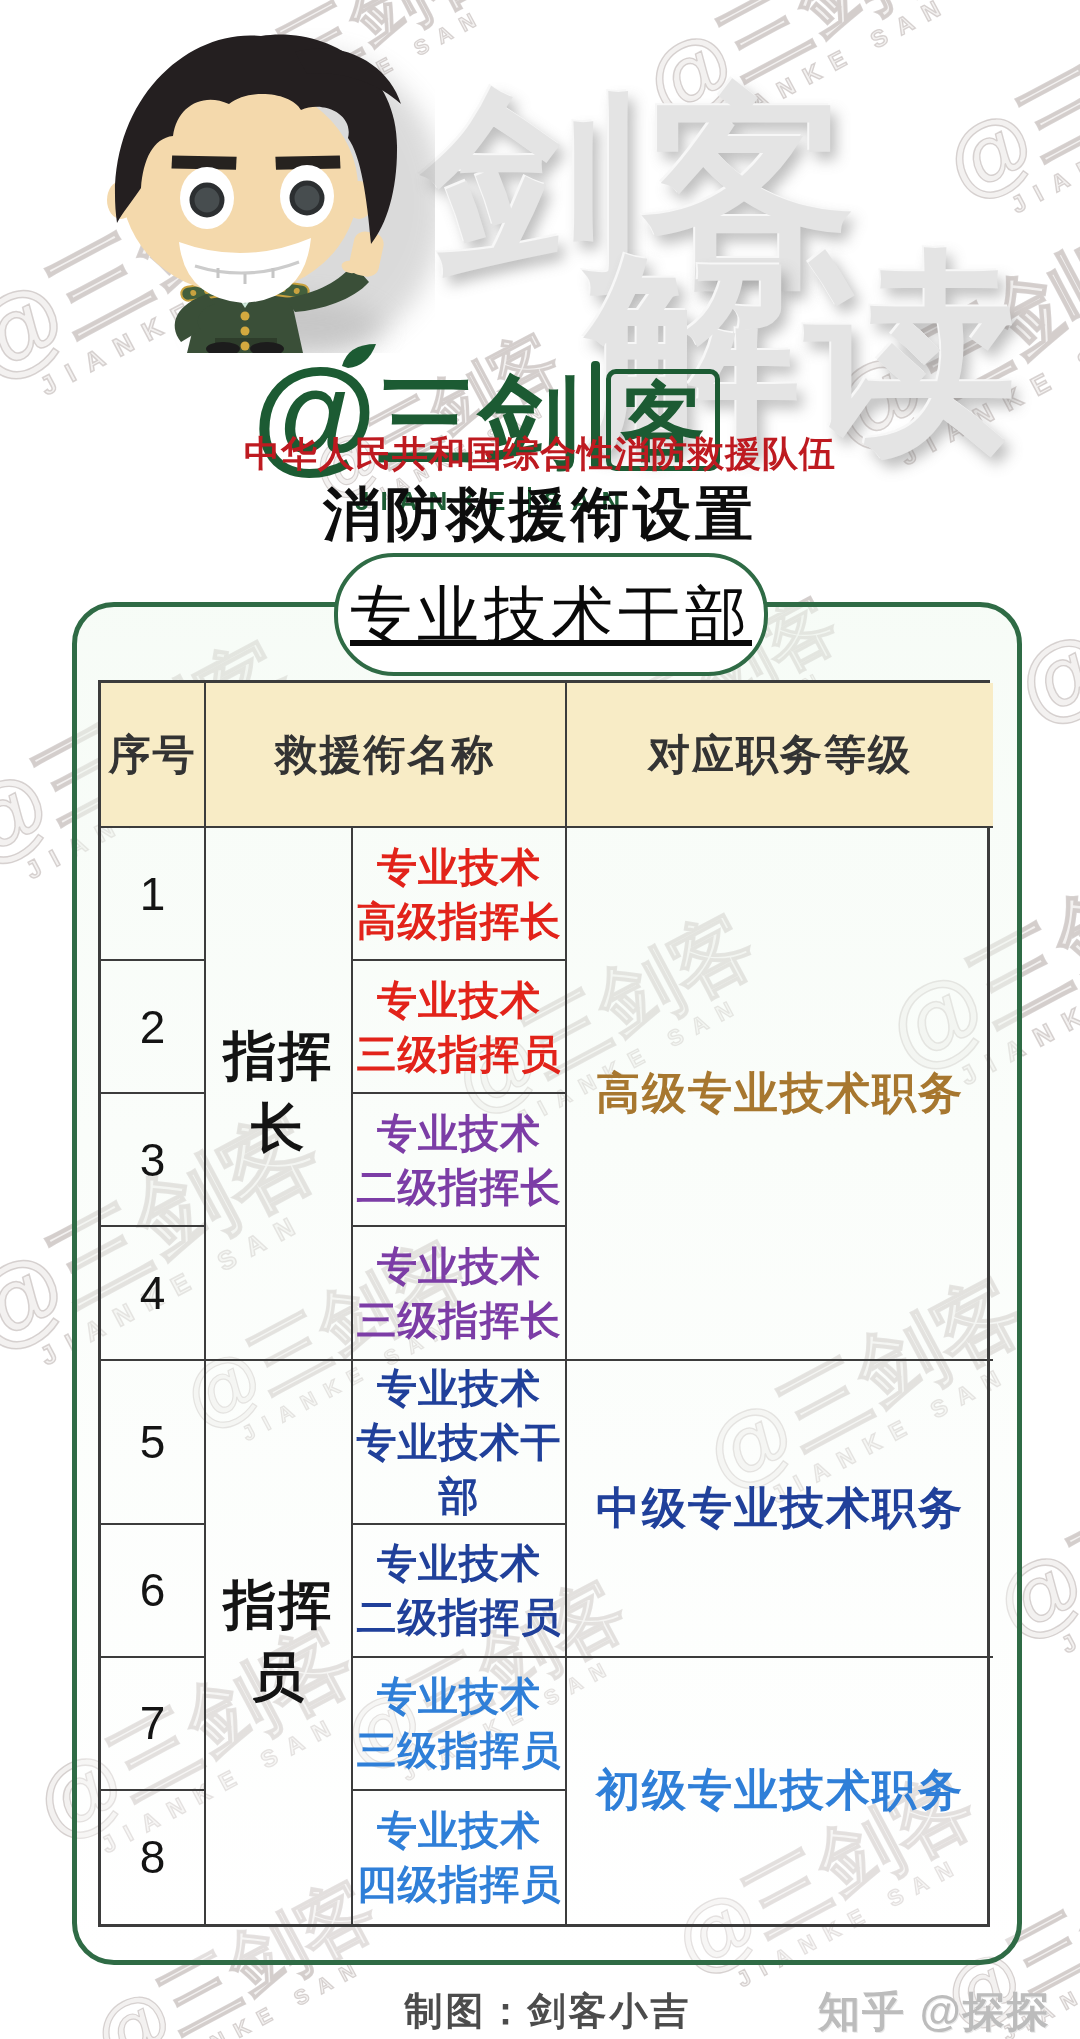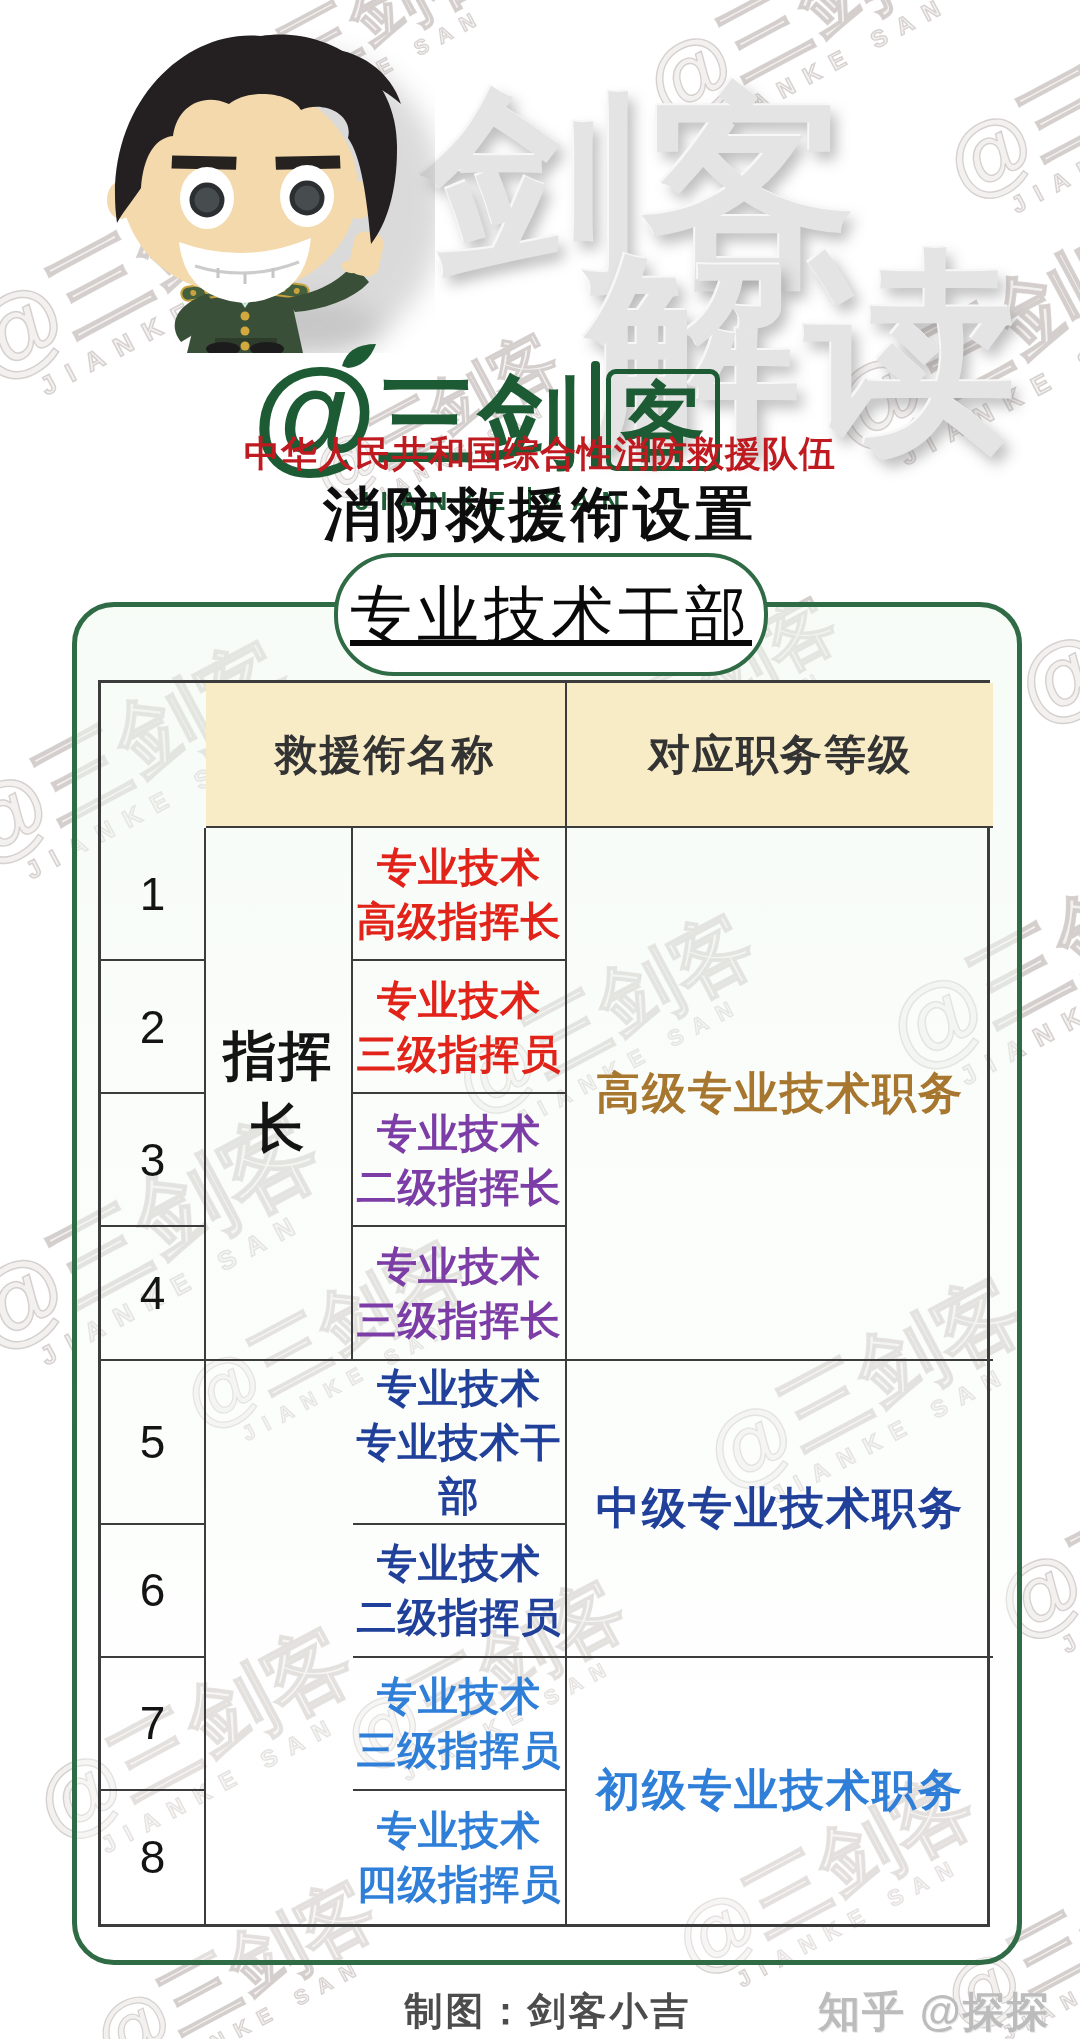--- a/index.html
+++ b/index.html
@@ -238,33 +238,35 @@
   </div>
 
   <div id="subtitle" style="color: rgb(190, 26, 32);">中华人民共和国综合性消防救援队伍</div>
   <div id="main-title">消防救援衔设置</div>
 
   <div id="panel" style="border-color: rgb(47, 107, 69);"></div>
 
   <div id="pill" style="border-color: rgb(47, 107, 69); text-decoration: underline;">专业技术干部</div>
 
   <div id="tbl">
+    <div class="cell hdr c-hno">序号</div>
     <div class="cell hdr c-hrank">救援衔名称</div>
     <div class="cell hdr c-hduty no-rb">对应职务等级</div>
 
     <div class="cell no-cell c-no1">1</div>
     <div class="cell no-cell c-no2">2</div>
     <div class="cell no-cell c-no3">3</div>
     <div class="cell no-cell c-no4">4</div>
     <div class="cell no-cell c-no5">5</div>
     <div class="cell no-cell c-no6">6</div>
     <div class="cell no-cell c-no7">7</div>
     <div class="cell no-cell c-no8 no-bb">8</div>
 
     <div class="cell grp-cell c-g1">指挥长</div>
+    <div class="cell grp-cell c-g2 no-bb">指挥员</div>
 
     <div class="cell rank-cell c-r1" style="color: rgb(226, 35, 26);">
       <span>专业技术</span>
       <span>高级指挥长</span>
     </div>
     <div class="cell rank-cell c-r2" style="color: rgb(226, 35, 26);">
       <span>专业技术</span>
       <span>三级指挥员</span>
     </div>
     <div class="cell rank-cell c-r3" style="color: rgb(124, 61, 166);">

